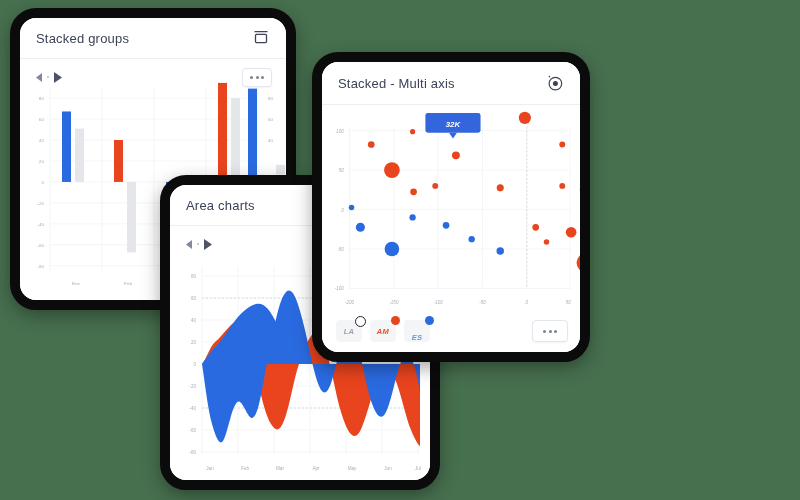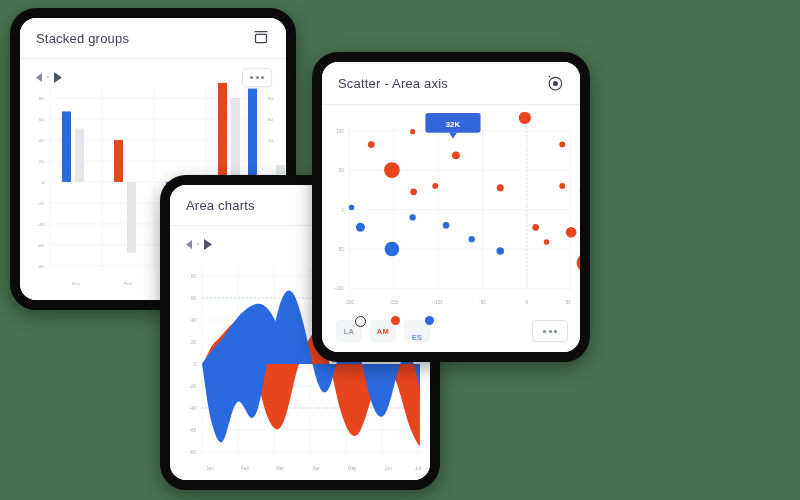--- a/index.html
+++ b/index.html
@@ -331,31 +331,31 @@
             </g>
           </svg>
         </div>
       </div>
     </div>
   </div>
 
   <div class="card" id="card-scatter">
     <div class="card-inner">
       <div class="card-head">
-        <div class="card-title">Scatter - Area axis</div>
+        <div class="card-title">Stacked - Multi axis</div>
         <span class="head-icon">
           <svg viewBox="0 0 18 18" width="18" height="18" fill="none" stroke="#3c4257" stroke-width="1.2">
             <circle cx="9.4" cy="9.6" r="6.3"></circle>
             <circle cx="9.4" cy="9.6" r="2.5" fill="#3c4257" stroke="none"></circle>
             <circle cx="3.4" cy="2.6" r=".8" fill="#3c4257" stroke="none"></circle>
           </svg>
         </span>
       </div>
 
-      <div class="card-body" style="padding:4px 6px 5px 6px;">
+      <div class="card-body" style="padding:4px 6px 5px 6px;font-style:italic;">
         <div class="plot" style="top:4px;bottom:34px;">
           <svg class="chart" viewBox="0 0 262 212" preserveAspectRatio="none">
 
             <g>
               <line class="grid" x1="28" y1="22" x2="252" y2="22"></line>
               <line class="grid" x1="28" y1="62" x2="252" y2="62"></line>
               <line class="grid" x1="28" y1="102" x2="252" y2="102"></line>
               <line class="grid" x1="28" y1="142" x2="252" y2="142"></line>
               <line class="grid" x1="28" y1="182" x2="252" y2="182"></line>
               <line class="grid" x1="28" y1="18" x2="28" y2="182"></line>

